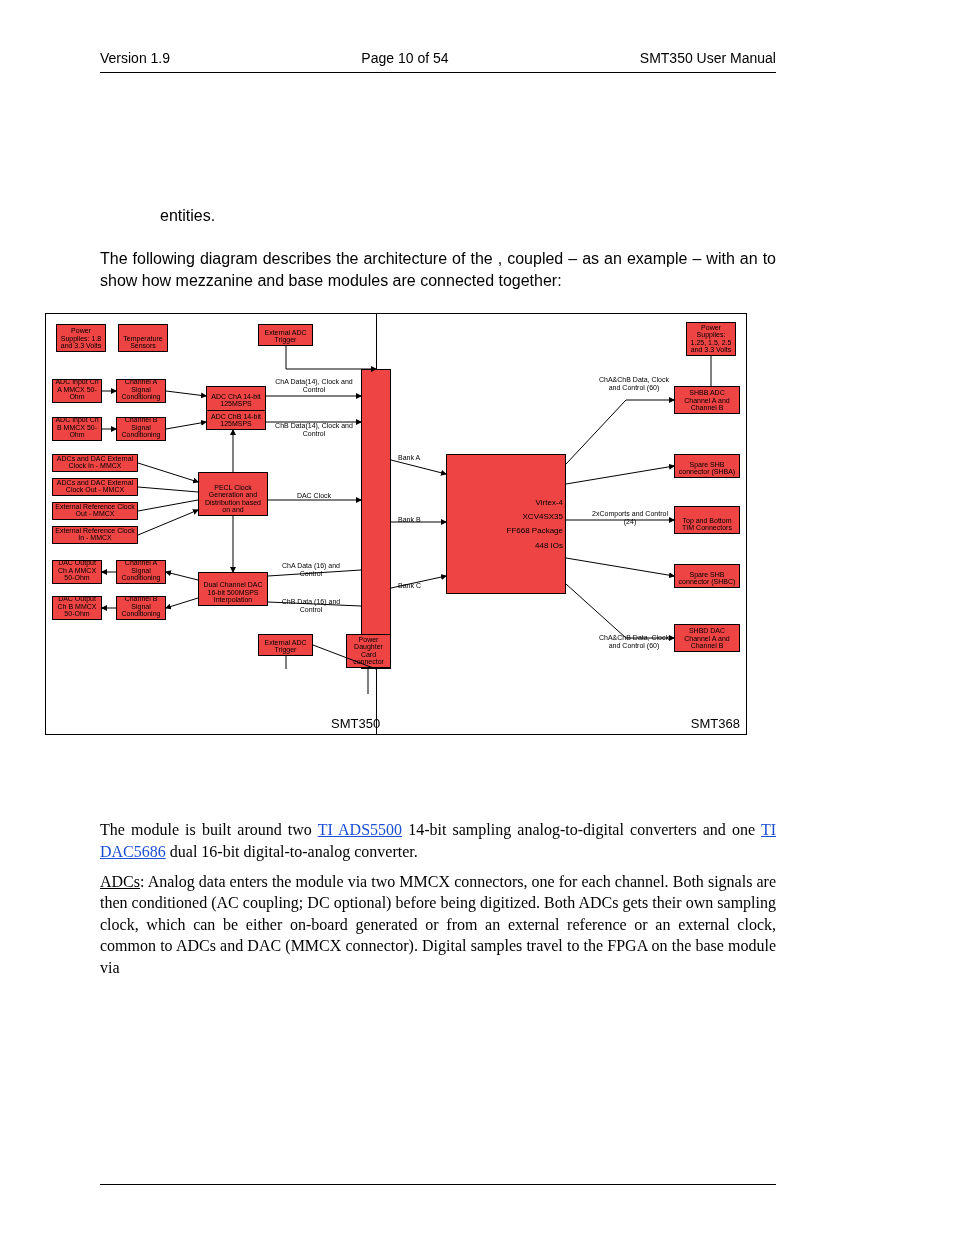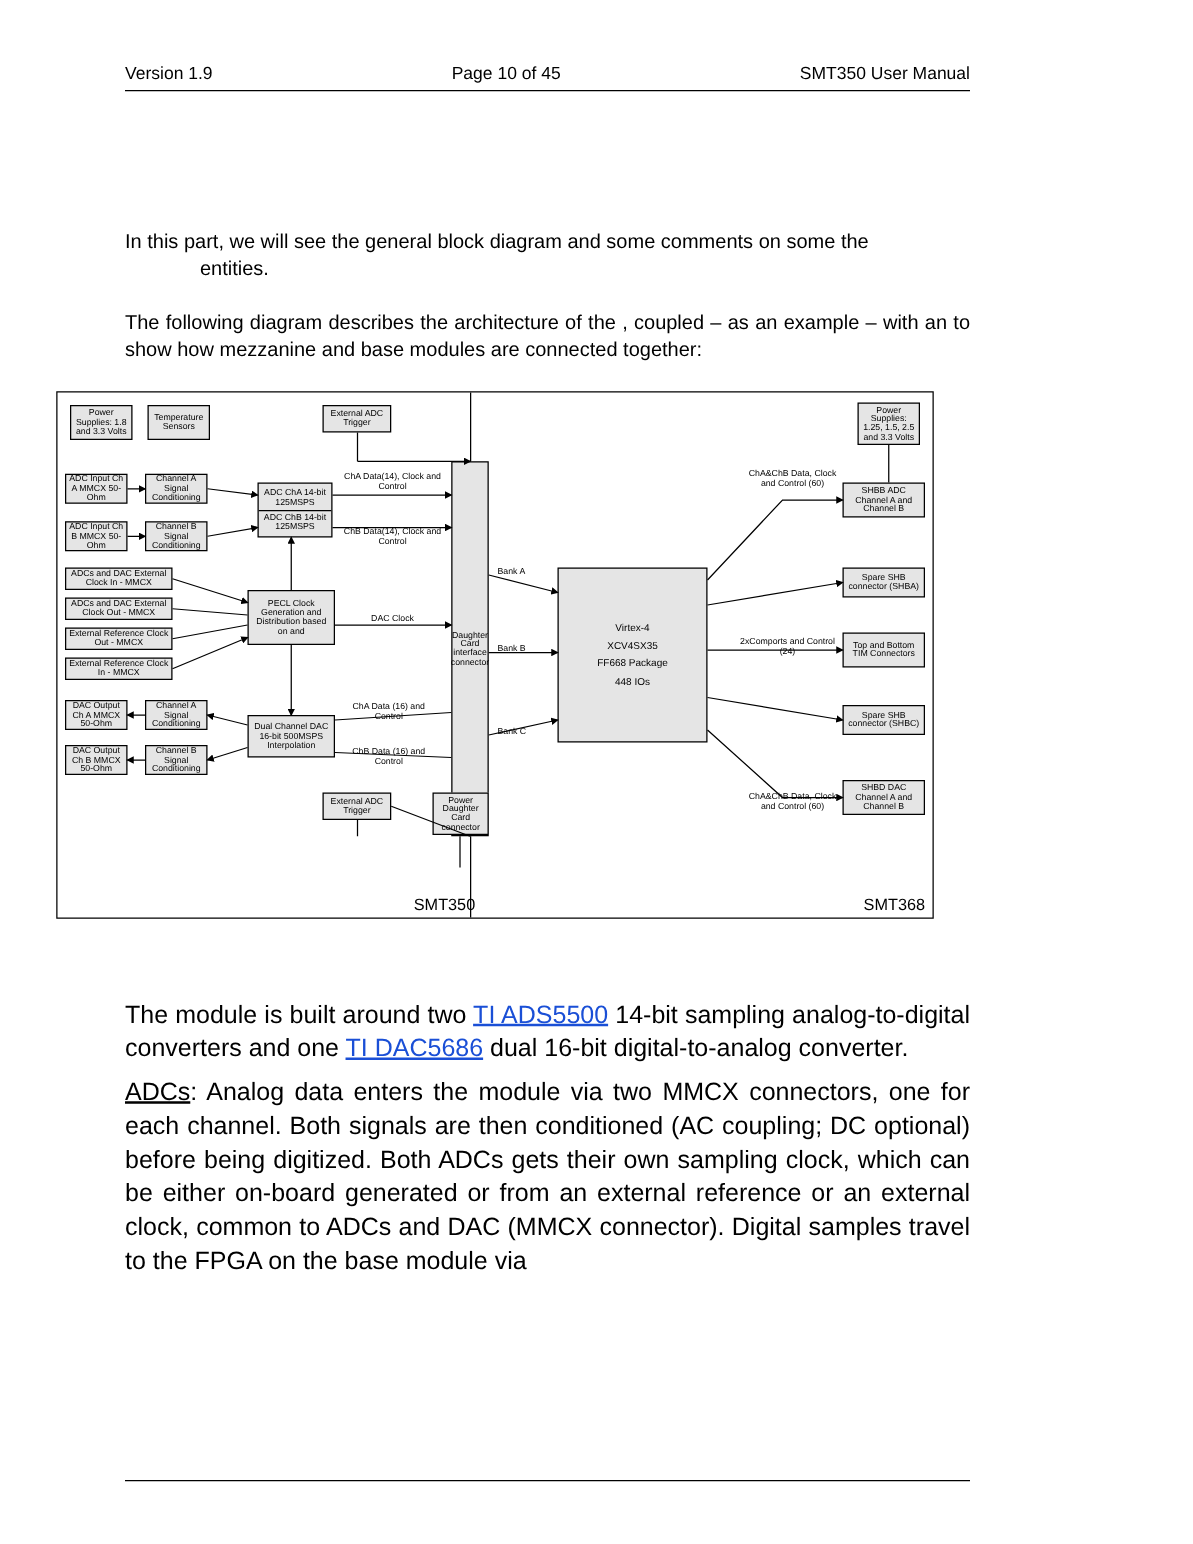--- a/index.html
+++ b/index.html
@@ -40,24 +40,24 @@
     height: 420px;
     margin: 6px 0 0 -55px; 
     border: 1px solid #000;
     font-size: 7px;
     line-height: 1.05;
     font-family: Arial, Helvetica, sans-serif;
   }
   .diagram .box {
     position: absolute;
     border: 1px solid #000;
-    background: #e5e5e5;
+    background: #ef4444;
     text-align: center;
     display: flex;
-    align-items: center;
+    align-items: flex-end;
     justify-content: center;
     padding: 2px;
     box-sizing: border-box;
   }
   .diagram .lbl {
     position: absolute;
     text-align: center;
   }
   .diagram .footer-label {
     position: absolute;
@@ -78,49 +78,50 @@
     stroke-width: 1;
     fill: none;
   }
   .bottom-rule {
     position: absolute;
     left: 100px; right: 100px;
     bottom: 50px;
     border-top: 1px solid #000;
   }
   .after-diagram {
-    margin-top: 64px;
-    font-size: 20px;
+    margin-top: 84px;
+    font-size: 16px;
     line-height: 1.35;
     text-align: justify;
+    font-family: Liberation Serif, serif;
   }
   .after-diagram p { margin: 0 0 8px 0; }
 
   
   .diagram .vsep {
     position: absolute;
     top: 0; bottom: 0;
     width: 0;
     border-left: 1px solid #000;
   }
 </style>
 </head>
 <body>
 
 <div class="page">
 
   <div class="hdr">
     <span>Version 1.9</span>
-    <span>Page 10 of 45</span>
+    <span>Page 10 of 54</span>
     <span>SMT350 User Manual</span>
   </div>
 
   <div class="body-text">
     <p>
-      <span>In this part, we will see the general block diagram and some comments on some the</span><br>
+      <br>
       <span class="indent">entities.</span>
     </p>
     <p style="margin-top:16px;">
       <span>The following diagram describes the architecture of the </span>
       <span>, coupled – as an example – with an </span>
       <span> to show how mezzanine and base modules are connected together:</span>
     </p>
   </div>
 
   <div class="diagram">

